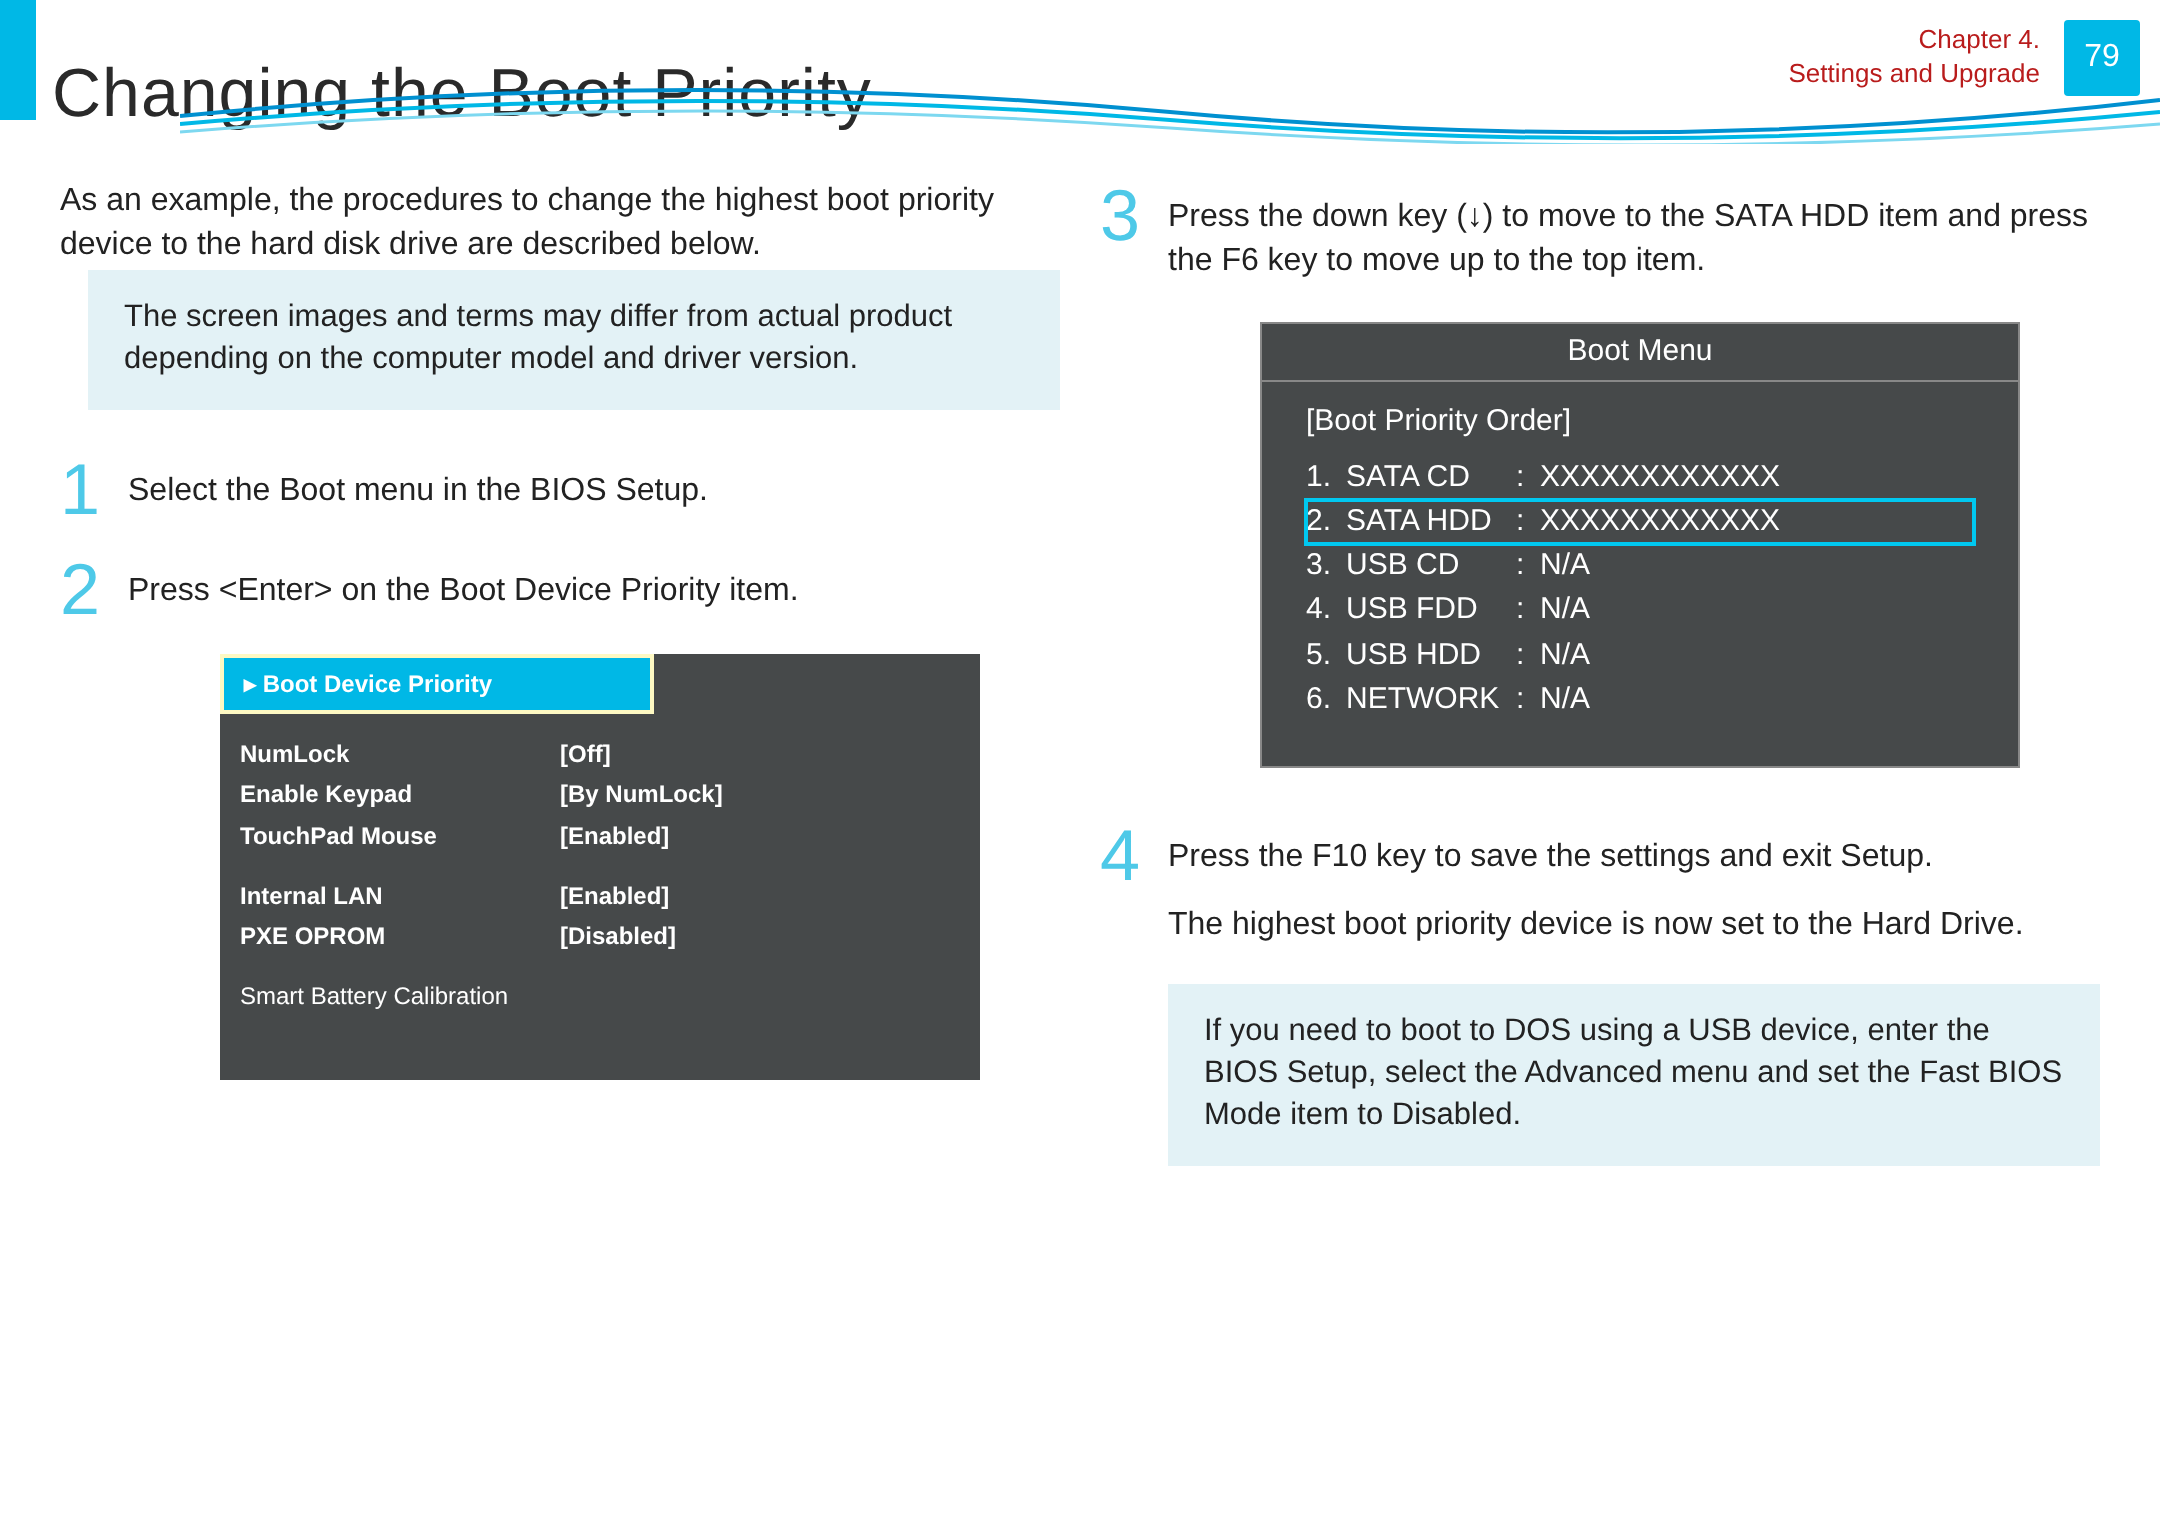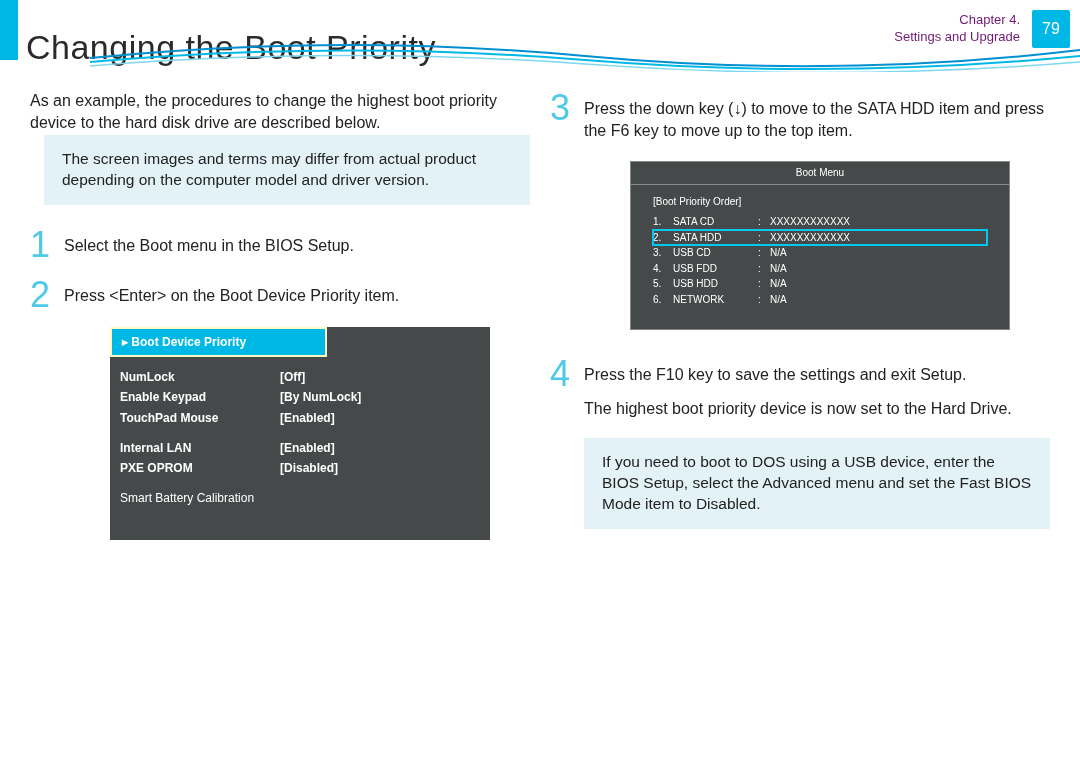--- a/index.html
+++ b/index.html
@@ -1,38 +1,38 @@
 <!DOCTYPE html>
 <html><head>
 <meta charset="utf-8">
 <style>
   * { margin:0; padding:0; box-sizing:border-box; }
   body { width:1080px; height:766px; font-family:Arial,Helvetica,sans-serif; background:#fff; position:relative; overflow:hidden; }
   .header { position:relative; height:70px; }
   .blue-bar { position:absolute; left:0; top:0; width:18px; height:60px; background:#00b8e6; }
   .title { position:absolute; left:26px; top:28px; font-size:34px; font-weight:400; color:#2a2a2a; letter-spacing:0.5px; }
-  .chapter-box { position:absolute; right:60px; top:12px; font-size:13px; color:#701a75; text-align:right; line-height:1.3; }
+  .chapter-box { position:absolute; right:60px; top:12px; font-size:13px; color:#b91c1c; text-align:right; line-height:1.3; }
   .page-num { position:absolute; right:10px; top:10px; width:38px; height:38px; background:#00b8e6; color:#fff; display:flex; align-items:center; justify-content:center; font-size:16px; border-radius:2px; }
   .wave { position:absolute; top:38px; left:90px; right:0; height:34px; overflow:hidden; }
   .wave svg { width:100%; height:100%; }
   .content { display:flex; padding:20px 30px 0 30px; gap:20px; }
   .col { flex:1; font-size:16px; color:#222; line-height:1.35; }
   .intro { margin-bottom:2px; }
   .note { background:#e3f2f6; padding:14px 18px; margin:0 0 22px 14px; font-size:15.5px; }
   .note2 { background:#e3f2f6; padding:14px 18px; margin:18px 0 0 34px; font-size:15.5px; }
   .step { display:flex; align-items:flex-start; margin-bottom:14px; }
   .num { font-size:36px; color:#4ec9e8; font-weight:300; width:34px; flex-shrink:0; line-height:1; font-family:Arial; }
   .step-text { padding-top:8px; }
   .bios1 { background:#46494a; color:#fff; width:380px; margin:14px 0 0 80px; font-size:12px; padding-bottom:30px; }
   .bios1-hdr { background:#00b8e6; border:2px solid #fef9c3; padding:5px 10px; font-weight:bold; font-size:12px; width:217px; }
   .bios1-row { display:flex; padding:2px 10px; font-weight:bold; }
   .bios1-row span:first-child { width:160px; }
   .bios1-gap { height:10px; }
   .bios1-smart { padding:12px 10px 4px 10px; font-weight:normal; }
-  .bios2 { background:#46494a; color:#fff; width:380px; margin:20px 0 0 80px; font-size:10px; border:1px solid #888; }
+  .bios2 { background:#46494a; color:#fff; width:380px; margin:20px 0 0 80px; font-size:15px; border:1px solid #888; }
   .bios2-title { text-align:center; padding:4px 0; border-bottom:1px solid #888; }
   .bios2-body { padding:10px 22px 22px 22px; }
   .bios2-sub { margin-bottom:6px; }
   .bios2-row { display:flex; padding:1px 0; }
   .bios2-row.hl { outline:2px solid #00c8f0; outline-offset:-1px; }
   .bios2-row span:nth-child(1){ width:20px; }
   .bios2-row span:nth-child(2){ width:85px; }
   .bios2-row span:nth-child(3){ width:12px; }
   .result { margin:4px 0 0 34px; }
 </style>

